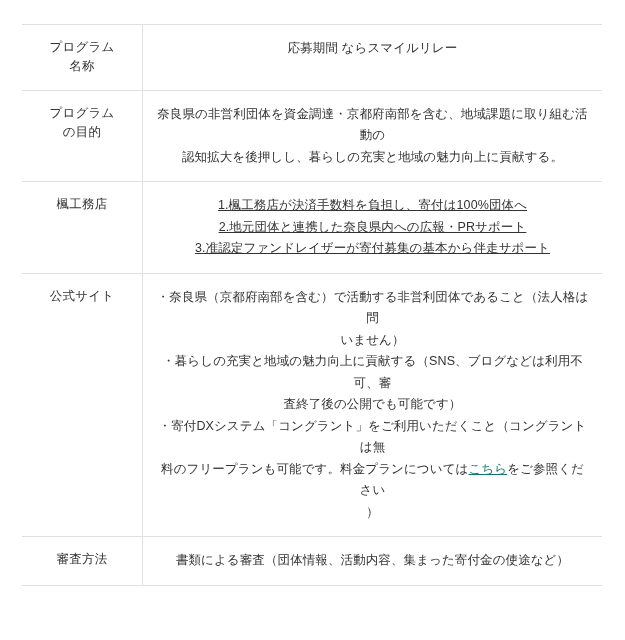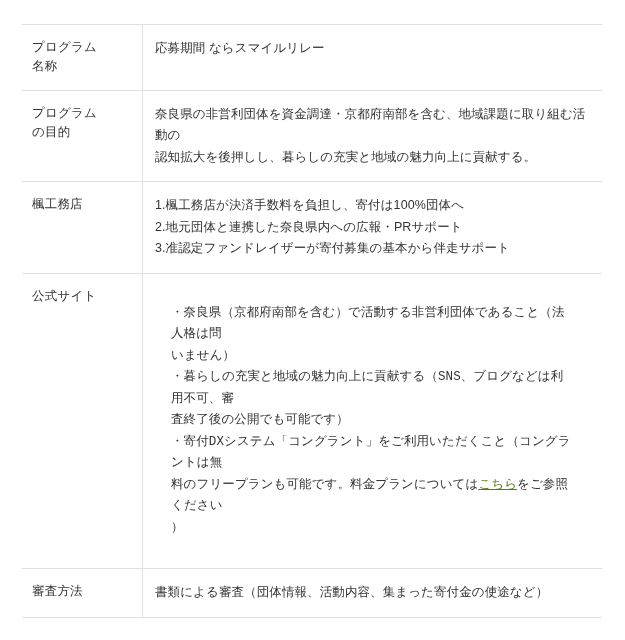--- a/index.html
+++ b/index.html
@@ -33,21 +33,21 @@
     table-layout: fixed;
     font-size: 12.5px;
   }
   table.spec tr {
     background: #ffffff;
   }
   table.spec th, table.spec td {
     border-top: 1px solid #e0e0e0;
     border-bottom: 1px solid #e0e0e0;
     vertical-align: top;
-    text-align: left;
+    text-align: center;
     font-weight: normal;
   }
   table.spec th {
     width: 100px;
     padding: 13px 10px 13px 10px;
     color: #333333;
     line-height: 1.55;
     border-right: 1px solid #e0e0e0;
     letter-spacing: 0.2px;
   }
@@ -57,38 +57,38 @@
     line-height: 1.72;
     letter-spacing: 0.1px;
   }
   .cell-line {
     display: block;
   }
   .num-list {
     margin: 0;
     padding: 0;
     list-style: none;
+    text-decoration: underline;
   }
   .num-list li {
     display: block;
     line-height: 1.72;
   }
   .bullet-list {
-    margin: 16px;
+    margin: 0;
     padding: 0;
     list-style: none;
-    font-family: Liberation Mono, monospace;
   }
   .bullet-list li {
     display: block;
     line-height: 1.72;
     text-indent: 0;
   }
   a.link {
-    color: #4d7c0f;
+    color: #0f766e;
     text-decoration: underline;
   }
 </style>
 </head>
 <body>
 
 <div class="page">
   <div class="table-wrap">
     <table class="spec">
       <tbody>

